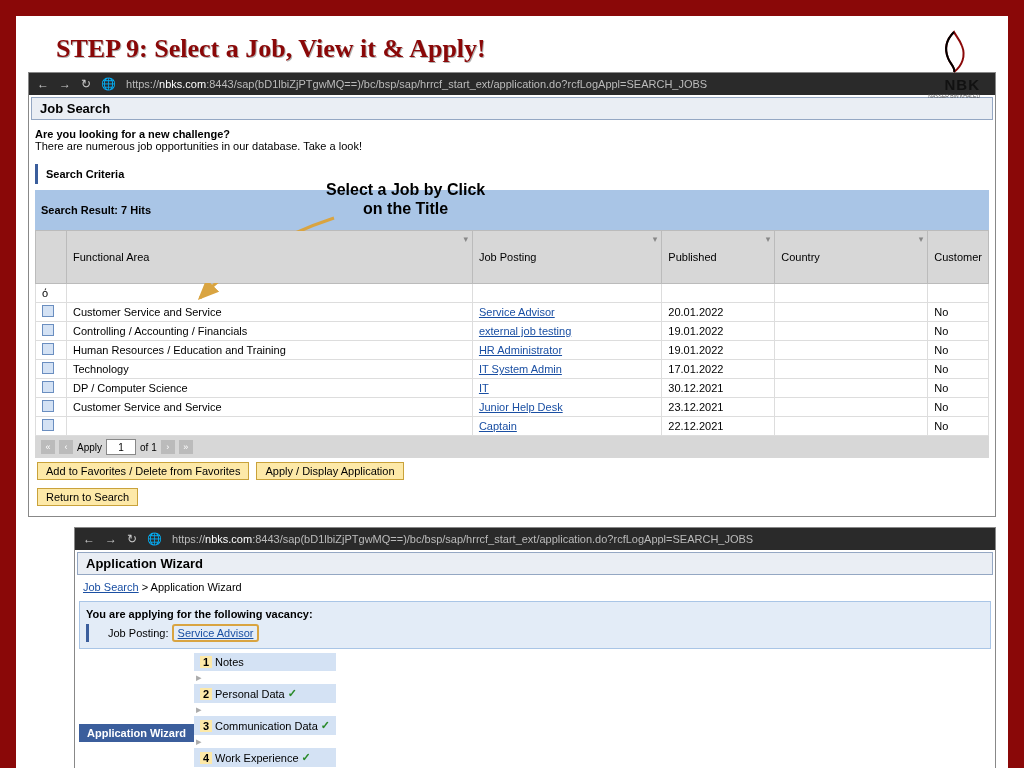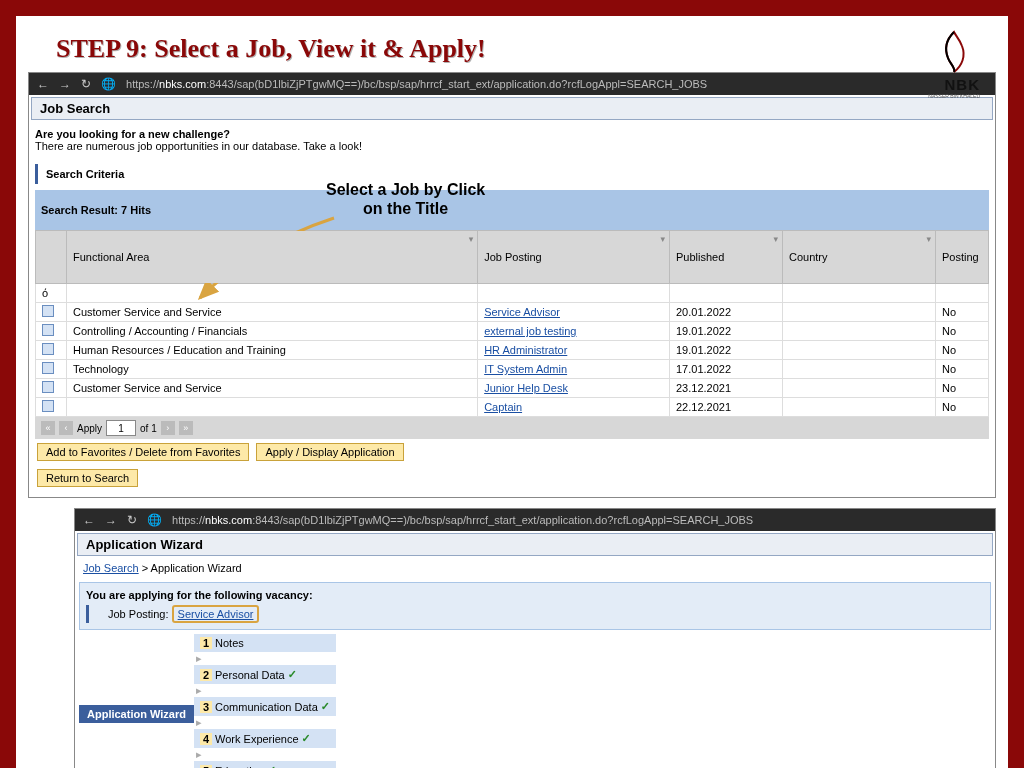--- a/index.html
+++ b/index.html
@@ -87,21 +87,21 @@
    <div class="search-criteria">Search Criteria</div>
    <div class="result-hdr">Search Result: 7 Hits</div>
    <table class="grid">
     <thead>
             <tr>
      <th style="width:18px"></th>
      <th><span>Functional Area</span><span class="sort">▾</span></th>
      <th><span>Job Posting</span><span class="sort">▾</span></th>
      <th style="width:100px"><span>Published</span><span class="sort">▾</span></th>
      <th style="width:140px"><span>Country</span><span class="sort">▾</span></th>
-     <th style="width:40px"><span>Posting</span></th>
+     <th style="width:40px"><span>Customer</span></th>
     </tr>
           </thead>
     <tbody id="rows">
      <tr class="filter-row">
               <td><span>ό</span></td>
               <td></td>
               <td></td>
               <td></td>
               <td></td>
               <td></td>
@@ -128,20 +128,28 @@
               <td><span class="lnk">HR Administrator</span></td>
               <td>19.01.2022</td>
               <td></td>
               <td>No</td>
             </tr>
             <tr>
               <td><span class="chk"></span></td>
               <td>Technology</td>
               <td><span class="lnk">IT System Admin</span></td>
               <td>17.01.2022</td>
+              <td></td>
+              <td>No</td>
+            </tr>
+            <tr>
+              <td><span class="chk"></span></td>
+              <td>DP / Computer Science</td>
+              <td><span class="lnk">IT</span></td>
+              <td>30.12.2021</td>
               <td></td>
               <td>No</td>
             </tr>
             <tr>
               <td><span class="chk"></span></td>
               <td>Customer Service and Service</td>
               <td><span class="lnk">Junior Help Desk</span></td>
               <td>23.12.2021</td>
               <td></td>
               <td>No</td>

